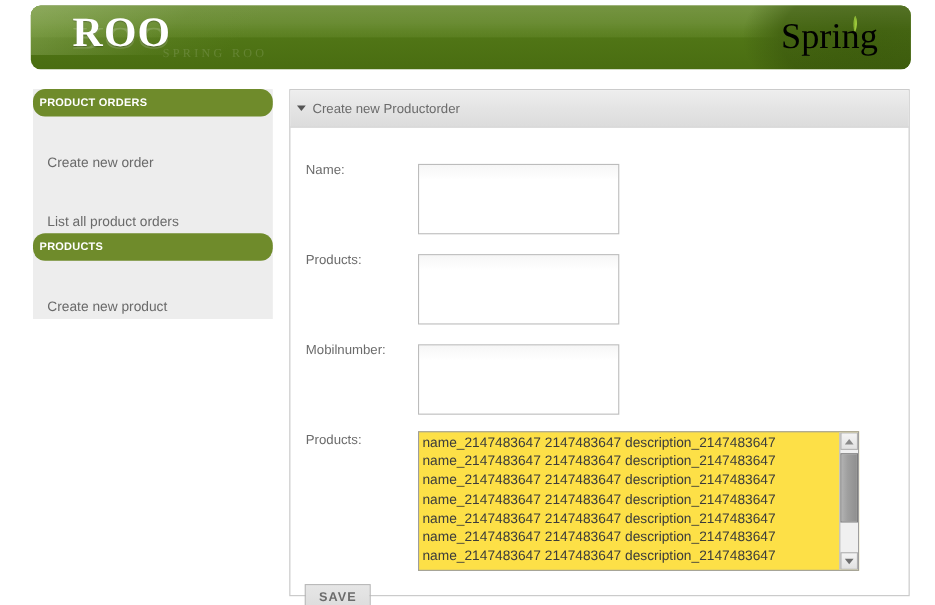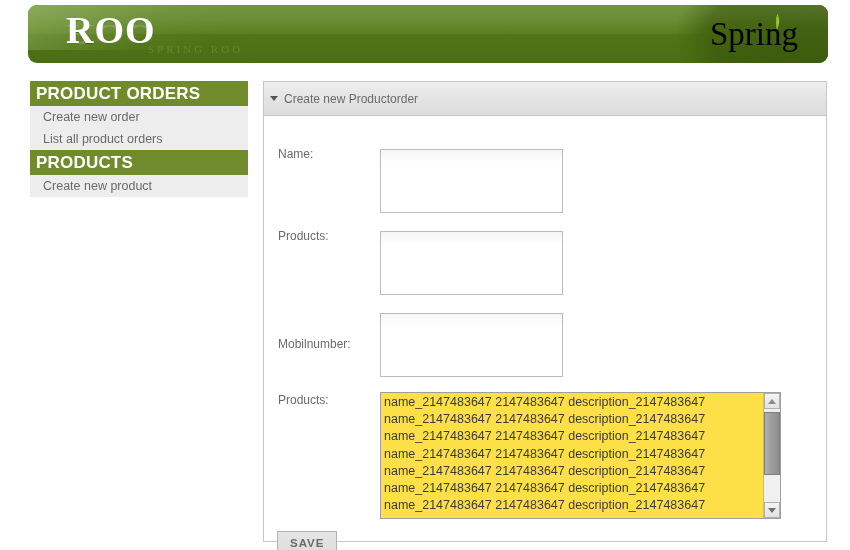--- a/index.html
+++ b/index.html
@@ -114,31 +114,33 @@
     position: absolute;
     left: 30px;
     top: 81px;
     width: 218px;
     background: #ededed;
   }
   .menu-header {
     background: #6f8b2b;
     color: #ffffff;
     font-weight: bold;
-    font-size: 17px;
+    font-size: 10px;
     letter-spacing: 0.2px;
     padding: 5px 0 5px 6px;
     line-height: 15px;
+    border-radius: 11px;
   }
   .menu-item {
     color: #6a6a6a;
     font-size: 12.5px;
     padding: 4px 0 4px 13px;
     line-height: 14px;
     cursor: pointer;
+    margin-top: 31px;
   }
 
   
   #panel {
     position: absolute;
     left: 263px;
     top: 81px;
     width: 564px;
     height: 461px;
     border: 1px solid #c6c6c6;
@@ -311,21 +313,21 @@
   </div>
 
   <div id="form-area">
 
     <div class="form-label" style="left:14px; top:31px;">Name:</div>
     <div class="field-box" style="left:116px; top:33px; width:183px; height:64px;"></div>
 
     <div class="form-label" style="left:14px; top:113px;">Products:</div>
     <div class="field-box" style="left:116px; top:115px; width:183px; height:64px;"></div>
 
-    <div class="form-label" style="left:14px; top:195px;margin-top:26px;">Mobilnumber:</div>
+    <div class="form-label" style="left:14px; top:195px;">Mobilnumber:</div>
     <div class="field-box" style="left:116px; top:197px; width:183px; height:64px;"></div>
 
     <div class="form-label" style="left:14px; top:277px;">Products:</div>
 
     <div id="products-box">
       <div id="products-list">
         <div class="product-option">name_2147483647 2147483647 description_2147483647</div>
         <div class="product-option">name_2147483647 2147483647 description_2147483647</div>
         <div class="product-option">name_2147483647 2147483647 description_2147483647</div>
         <div class="product-option">name_2147483647 2147483647 description_2147483647</div>

